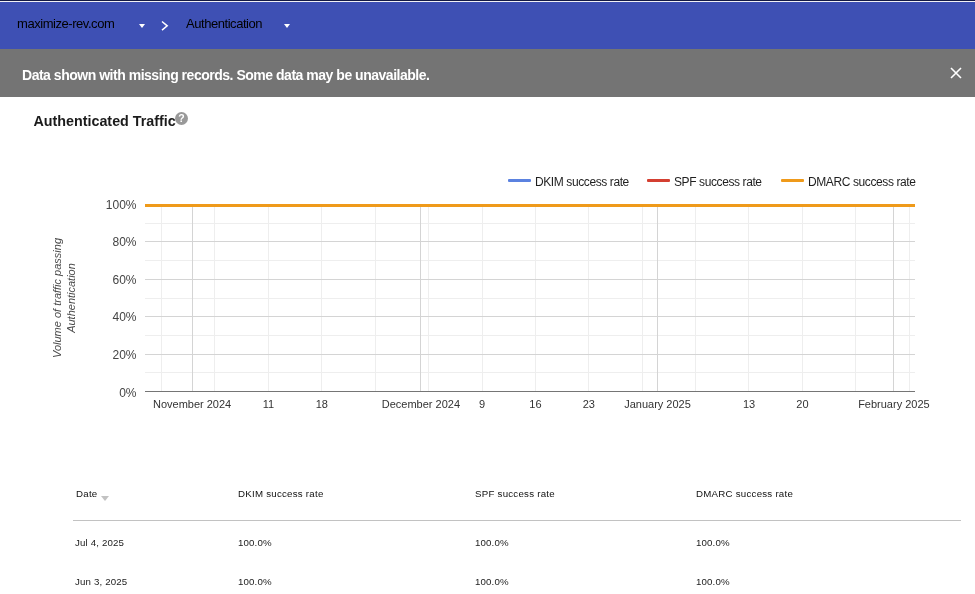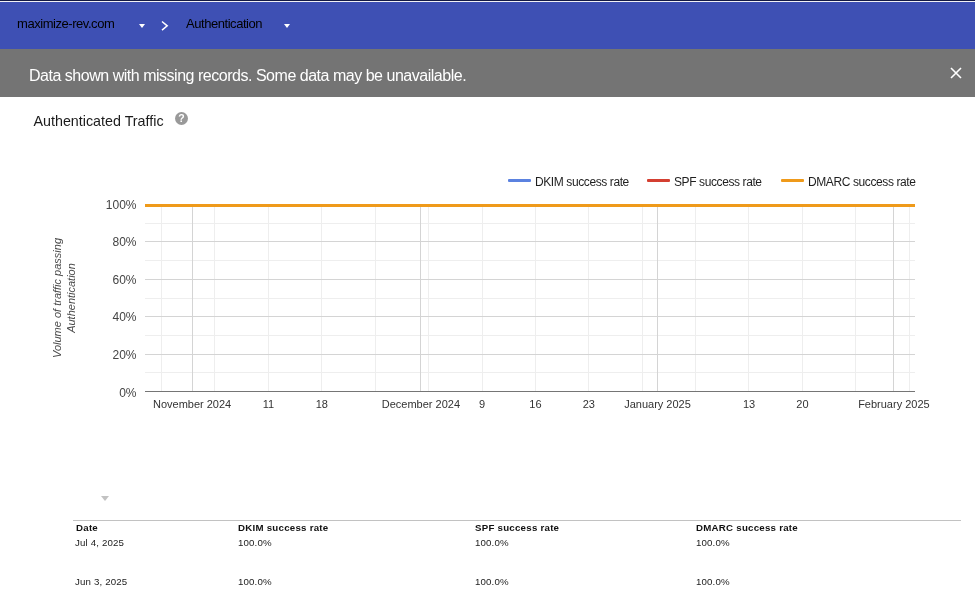--- a/index.html
+++ b/index.html
@@ -4,26 +4,26 @@
 *{margin:0;padding:0;box-sizing:border-box}
 html,body{width:975px;height:594px;background:#fff;overflow:hidden}
 body{font-family:"Liberation Sans",sans-serif;position:relative}
 .abs{position:absolute}
 .topbar{left:0;top:0;width:975px;height:49px;background:#3e50b4}
 .topline1{left:0;top:0;width:975px;height:1px;background:#141a45}
 .topline2{left:0;top:1px;width:975px;height:1px;background:#f2f2f5}
 .tb-text{color:#000000;font-size:13px;letter-spacing:-0.45px;top:16px}
 .tri{width:0;height:0;border-left:3.2px solid transparent;border-right:3.2px solid transparent;border-top:4px solid #fff}
 .graybar{left:0;top:49px;width:975px;height:48px;background:#747474}
-.gb-text{left:29px;top:66.8px;color:#fff;font-size:16px;font-weight:normal;letter-spacing:-0.48px}
-.h1{left:33.5px;top:113px;color:#1b1b1b;font-size:14.3px;font-weight:normal;letter-spacing:0}
+.gb-text{left:22px;top:66.8px;color:#fff;font-size:14px;font-weight:bold;letter-spacing:-0.48px}
+.h1{left:33.5px;top:113px;color:#1b1b1b;font-size:14.3px;font-weight:bold;letter-spacing:0}
 .helpicon{left:175px;top:112px;width:13px;height:13px;border-radius:50%;background:#999;color:#fff;font-size:10.5px;font-weight:bold;text-align:center;line-height:13.5px}
 .legend{top:174.7px;font-size:12px;letter-spacing:-0.4px;color:#1f1f1f}
 .dash{top:179px;width:23px;height:2.6px;border-radius:1px}
-.t-head{font-size:9.7px;font-weight:bold;color:#111;top:522px;letter-spacing:0.25px}
+.t-head{font-size:9.7px;font-weight:normal;color:#111;top:488px;letter-spacing:0.25px}
 .t-row{font-size:9.7px;color:#222;letter-spacing:0.15px}
 </style></head>
 <body>
 <div class="abs topbar"></div>
 <div class="abs topline1"></div>
 <div class="abs topline2"></div>
 <div class="abs tb-text" style="left:17px">maximize-rev.com</div>
 <div class="abs tri" style="left:139.2px;top:24px"></div>
 <svg class="abs" style="left:159.5px;top:19.5px" width="10" height="12" viewBox="0 0 10 12">
     <path d="M2 1.5 L7.2 5.8 L2 10.1" fill="none" stroke="#fff" stroke-width="1.5"></path>

